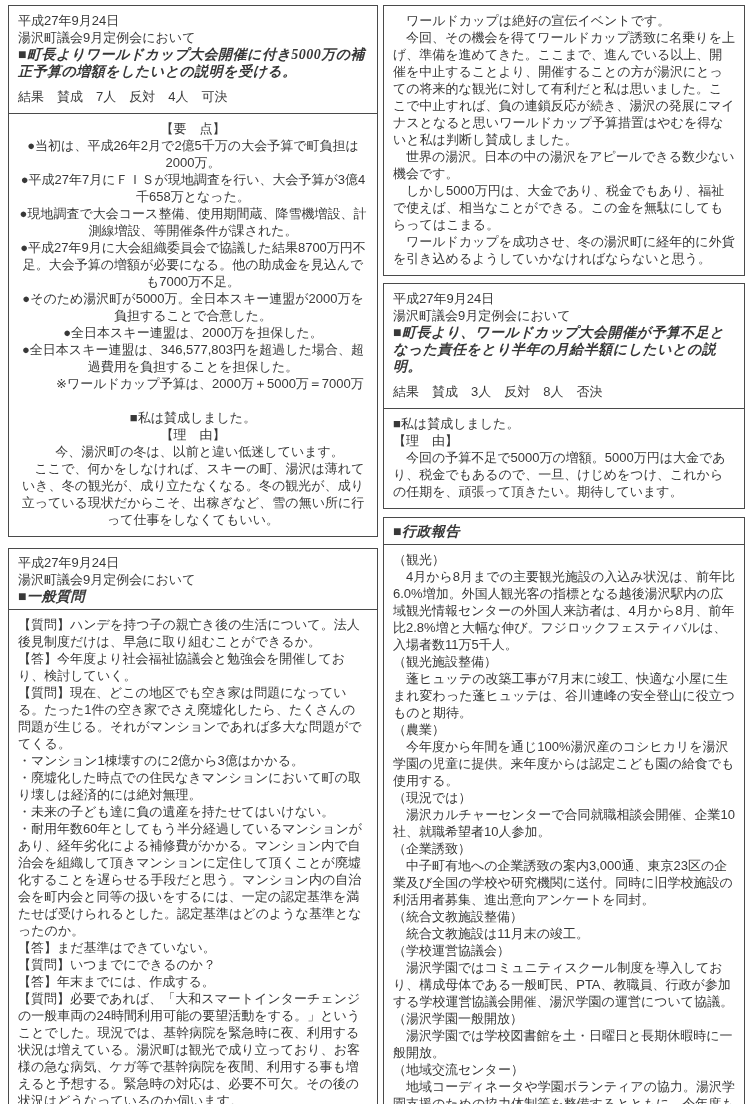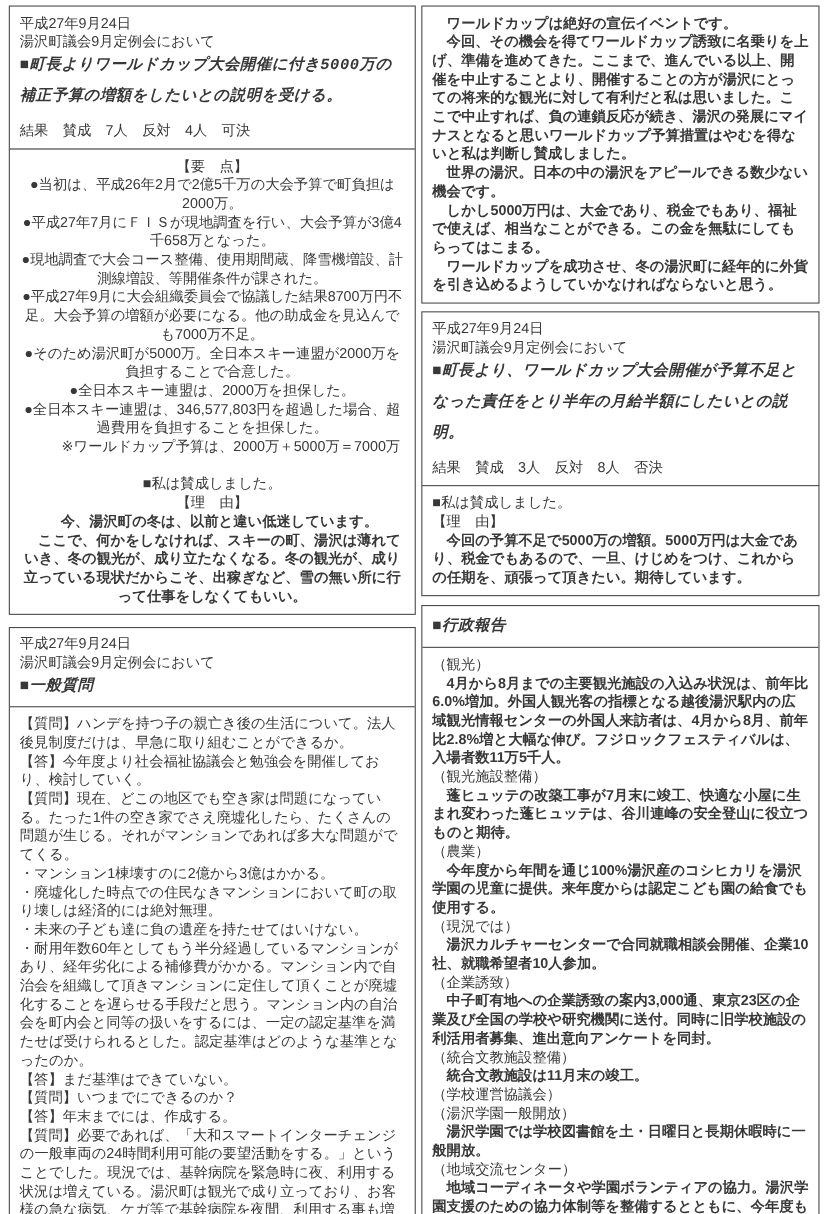--- a/index.html
+++ b/index.html
@@ -22,27 +22,27 @@
     box-sizing:border-box;
     padding:6px 9px 8px 9px;
     font-size:13px;line-height:17px;
     background:#fff;
   }
   .attached{margin-top:-1px;}
   .gap11{margin-top:11px;}
   .gap7{margin-top:7px;}
   .gap8{margin-top:8px;}
   p{margin:0;padding:0;}
-  .indent{text-indent:1em;font-weight:bold;}
+  .indent{text-indent:1em;}
   .note{padding-left:2.6em;}
   .spacer{height:17px;}
   .brush{
-    font-family:Liberation Mono, monospace;
+    font-family:Liberation Serif, serif;
     font-style:italic;font-weight:bold;
-    font-size:14px;line-height:28px;letter-spacing:0.5px;
+    font-size:14px;line-height:17px;letter-spacing:0.5px;
   }
   .result-line{margin-top:8px;}
   .hdr{
     margin:-6px -9px 6px -9px;
     padding:5px 9px 4px 9px;
     border-bottom:1px solid #4a4a4a;
   }
   .hdr p{margin:0;}
   
   .h-motion1{min-height:94px;}
@@ -159,20 +159,21 @@
             <p>（現況では）</p>
             <p class="indent">湯沢カルチャーセンターで合同就職相談会開催、企業10社、就職希望者10人参加。</p>
 
             <p>（企業誘致）</p>
             <p class="indent">中子町有地への企業誘致の案内3,000通、東京23区の企業及び全国の学校や研究機関に送付。同時に旧学校施設の利活用者募集、進出意向アンケートを同封。</p>
 
             <p>（統合文教施設整備）</p>
             <p class="indent">統合文教施設は11月末の竣工。</p>
 
             <p>（学校運営協議会）</p>
+            <p class="indent">湯沢学園ではコミュニティスクール制度を導入しており、構成母体である一般町民、PTA、教職員、行政が参加する学校運営協議会開催、湯沢学園の運営について協議。</p>
 
             <p>（湯沢学園一般開放）</p>
             <p class="indent">湯沢学園では学校図書館を土・日曜日と長期休暇時に一般開放。</p>
 
             <p>（地域交流センター）</p>
             <p class="indent">地域コーディネータや学園ボランティアの協力。湯沢学園支援のための協力体制等を整備するとともに、今年度も学習指導を始め、登下校の見守り、図書整理、学園美化、学校の森活動等、活動に参加。</p>
 
           </div>
       </section>
 

